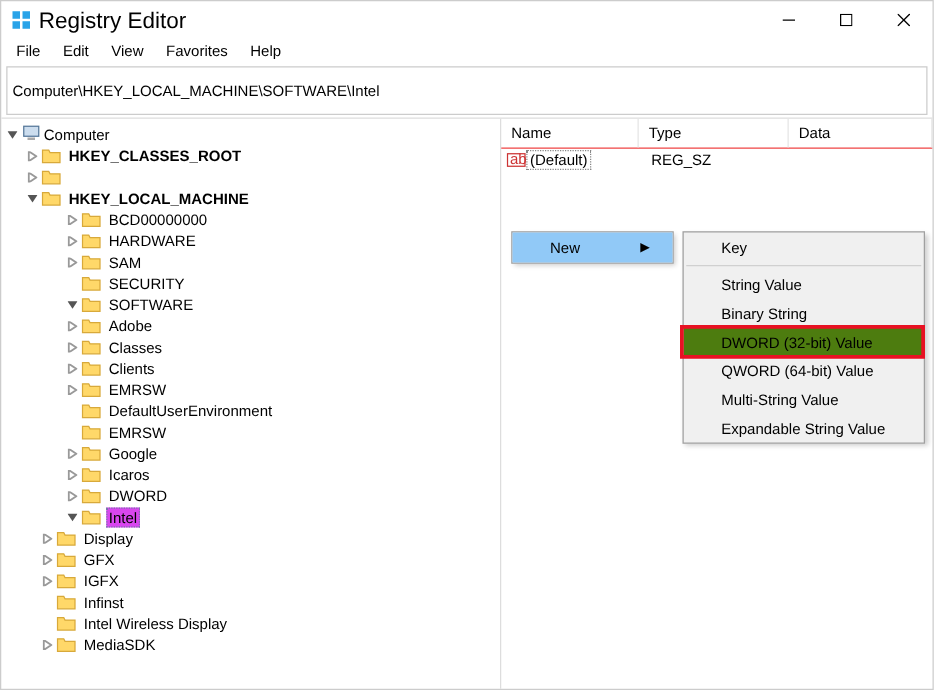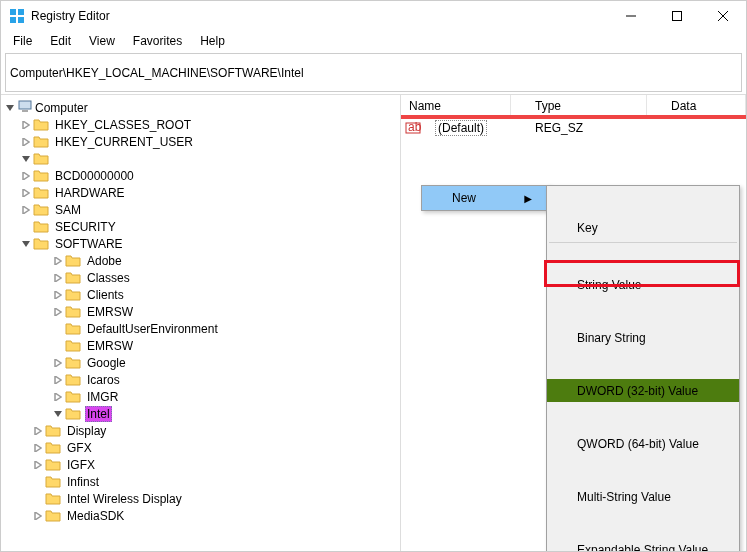--- a/index.html
+++ b/index.html
@@ -1,20 +1,20 @@
 <!DOCTYPE html>
 <html><head>
 <meta charset="utf-8">
 <style>
 * { box-sizing: border-box; margin: 0; padding: 0; font-family: 'Segoe UI', Tahoma, sans-serif; font-size: 12px; }
 body { background: #fff; width: 747px; height: 552px; overflow: hidden; border: 1px solid #ccc; position: relative; }
 
 .titlebar { height: 30px; display: flex; align-items: center; padding: 0 0 0 8px; }
 .title-icon { width: 16px; height: 16px; margin-right: 6px; display: inline-flex; align-items: center; justify-content: center; }
-.title-text { flex: 1; font-size: 12px; }
+.title-text { flex: 1; font-size: 18px; }
 .win-controls { display: flex; }
 .win-btn { width: 46px; height: 30px; display: flex; align-items: center; justify-content: center; }
 .win-btn svg { width: 10px; height: 10px; }
 
 .menubar { height: 20px; display: flex; align-items: center; padding: 0 4px; gap: 2px; }
 .menubar span { padding: 2px 8px; }
 
 .pathbar { height: 39px; border: 1px solid #ccc; margin: 2px 4px; display: flex; align-items: center; padding: 0 4px; }
 
 .main { display: flex; height: calc(100% - 30px - 20px - 26px); border-top: 1px solid #ddd; }
@@ -25,41 +25,41 @@
 .twisty { width: 14px; display: inline-flex; align-items: center; justify-content: center; color: #666; }
 .twisty svg { width: 8px; height: 8px; }
 .twisty.open svg { transform: rotate(90deg); fill: #555; }
 .twisty.closed svg { fill: none; stroke: #999; stroke-width: 1.5; }
 .folder { width: 16px; height: 16px; margin-right: 4px; display: inline-flex; }
 .folder svg { width: 16px; height: 16px; }
 .computer-icon svg { width: 16px; height: 16px; }
 .node-label { padding: 1px 2px; }
 .node-label.selected { background: #d946ef; border: 1px dotted #77a; padding: 0 1px; }
 
-.list-header { display: flex; height: 24px; border-bottom: 4px solid #ef4444; gap: 16px; }
+.list-header { display: flex; height: 24px; border-bottom: 1px solid #ef4444; }
 .list-header .col { padding: 4px 8px; border-right: 1px solid #e5e5e5; font-size: 12px; }
 .list-row { display: flex; align-items: center; height: 18px; padding-left: 4px; }
-.ab-icon { width: 16px; height: 16px; margin-right: 14px; display: inline-flex; }
+.ab-icon { width: 16px; height: 16px; margin-right: 0; display: inline-flex; }
 .list-row .cell-name { width: 100px; }
 .list-row .default-val { border: 1px dotted #888; padding: 0 2px; }
 .list-row .cell-type { width: 120px; }
 
 .context-menu { position: absolute; background: #f0f0f0; border: 1px solid #a0a0a0; box-shadow: 2px 2px 4px rgba(0,0,0,0.2); }
-.cm1 { left: 20px; top: 90px; width: 130px; }
+.cm1 { left: 8px; top: 90px; width: 130px; }
 .cm1 .item { height: 24px; display: flex; align-items: center; justify-content: space-between; padding: 0 18px 0 30px; background: #91c9f7; }
 .cm1 .arrow { font-size: 10px; }
 .cm2 { left: 145px; top: 90px; width: 194px; }
-.cm2 .item { height: 23px; display: flex; align-items: center; padding: 0 8px 0 30px; margin-top: 30px; }
+.cm2 .item { height: 23px; display: flex; align-items: center; padding: 0 8px 0 30px; }
 .cm2 .sep { height: 1px; background: #d0d0d0; margin: 3px 2px; }
 .cm2 .highlight-box { position: absolute; border: 3px solid #e81123; pointer-events: none; }
 .cm2 .item.hl { background: #4d7c0f; }
 
 .indent-0 { padding-left: 2px; }
-.indent-1 { padding-left: 18px; }
-.indent-2 { padding-left: 18px; align-items: center; }
+.indent-1 { padding-left: 18px; font-weight: bold; }
+.indent-2 { padding-left: 50px; align-items: center; }
 .indent-3 { padding-left: 50px; }
 .indent-4 { padding-left: 30px; }
 </style>
 </head>
 <body>
 
 <div class="titlebar">
   <span class="title-icon">
     <svg viewBox="0 0 16 16">
         <rect x="1" y="1" width="6" height="6" fill="#29a3e8"></rect>
@@ -134,33 +134,33 @@
       <span class="twisty closed">
           <svg viewBox="0 0 8 8">
             <path d="M1 0 L7 4 L1 8 Z"></path>
           </svg>
         </span>
       <span class="folder">
           <svg viewBox="0 0 16 16">
             <path d="M1 3 h5 l1 2 h8 v8 h-14 z" fill="#ffd869" stroke="#d8a93a"></path>
           </svg>
         </span>
-      <span class="node-label">HKEY_CURRENT_USER</span>
     </div>
     <div class="tree-row indent-1">
       <span class="twisty open">
           <svg viewBox="0 0 8 8">
             <path d="M1 0 L7 4 L1 8 Z"></path>
           </svg>
         </span>
       <span class="folder">
           <svg viewBox="0 0 16 16">
             <path d="M1 3 h5 l1 2 h8 v8 h-14 z" fill="#ffd869" stroke="#d8a93a"></path>
           </svg>
         </span>
+      <span class="node-label">HKEY_LOCAL_MACHINE</span>
     </div>
 
     <div class="tree-row indent-2">
         <span class="twisty closed">
           <svg viewBox="0 0 8 8">
             <path d="M1 0 L7 4 L1 8 Z"></path>
           </svg>
         </span>
         <span class="folder">
           <svg viewBox="0 0 16 16">
@@ -318,21 +318,21 @@
         <span class="twisty closed">
           <svg viewBox="0 0 8 8">
             <path d="M1 0 L7 4 L1 8 Z"></path>
           </svg>
         </span>
         <span class="folder">
           <svg viewBox="0 0 16 16">
             <path d="M1 3 h5 l1 2 h8 v8 h-14 z" fill="#ffd869" stroke="#d8a93a"></path>
           </svg>
         </span>
-        <span class="node-label">IMGR</span>
+        <span class="node-label">DWORD</span>
       </div>
     <div class="tree-row indent-3">
         <span class="twisty open">
           <svg viewBox="0 0 8 8">
             <path d="M1 0 L7 4 L1 8 Z"></path>
           </svg>
         </span>
         <span class="folder">
           <svg viewBox="0 0 16 16">
             <path d="M1 3 h5 l1 2 h8 v8 h-14 z" fill="#ffd869" stroke="#d8a93a"></path>

